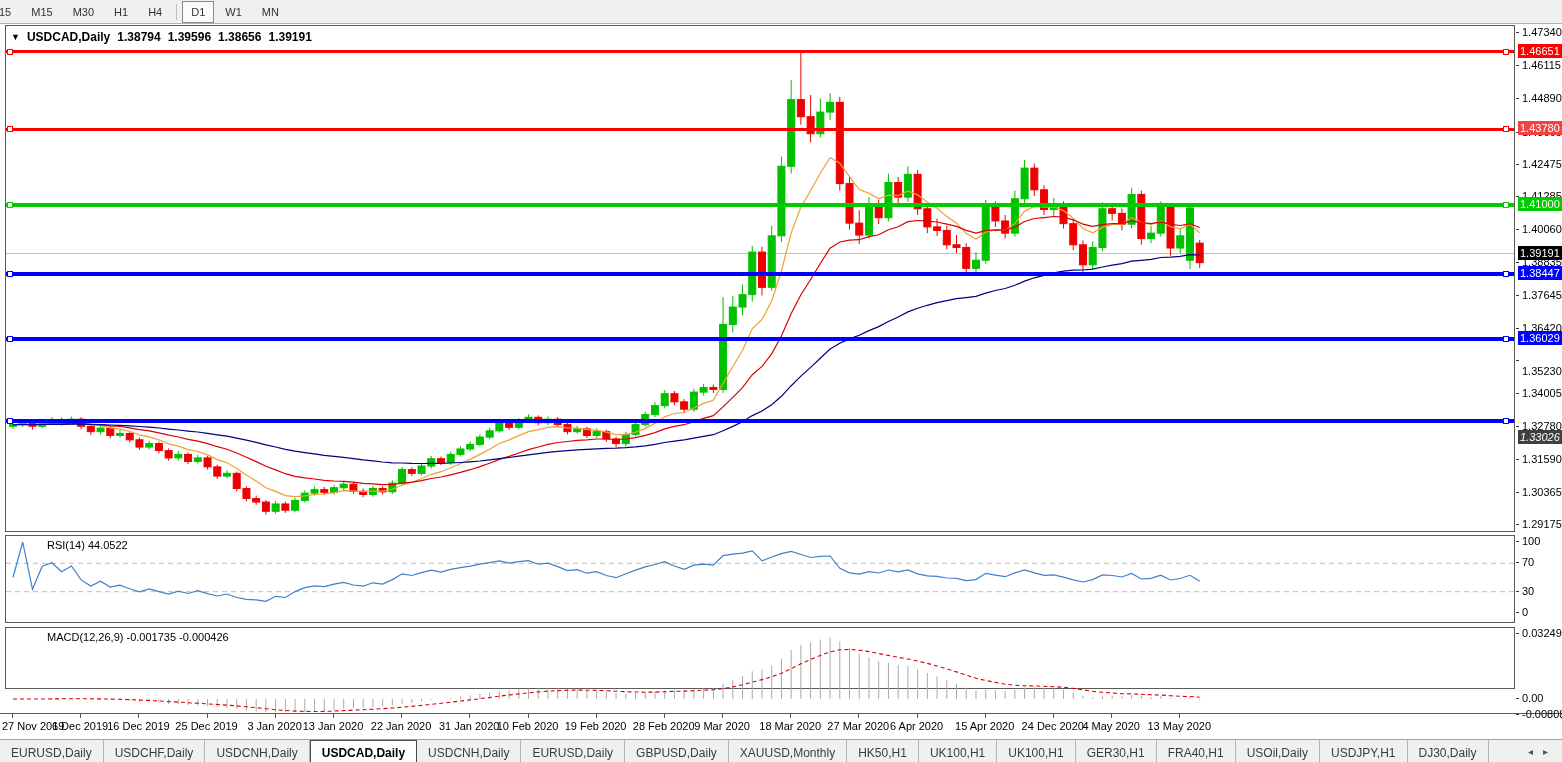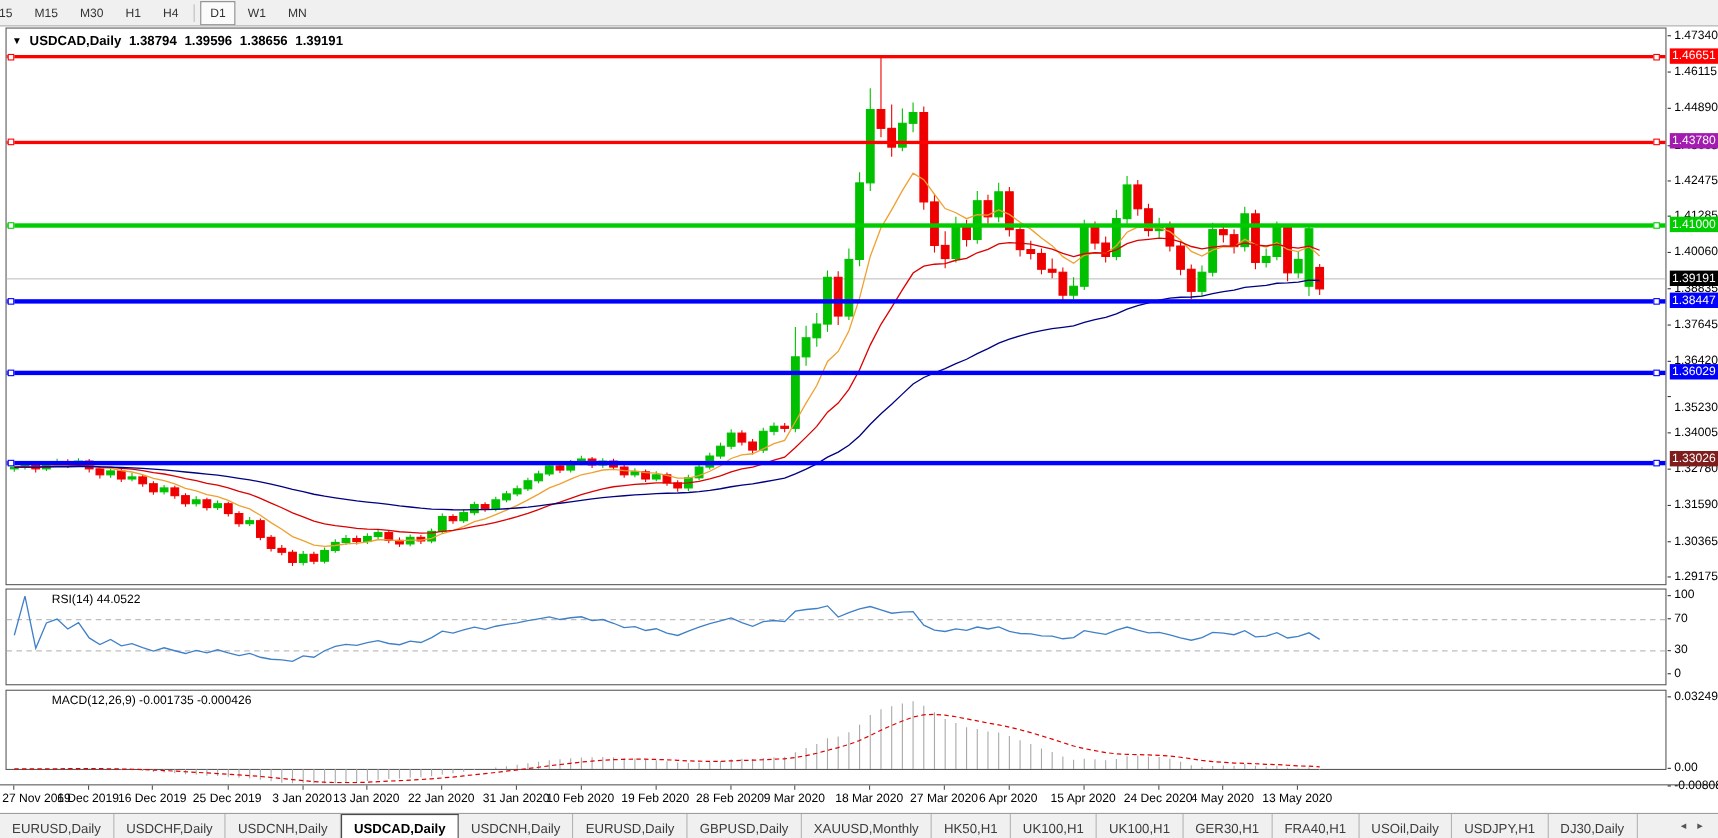--- a/index.html
+++ b/index.html
@@ -19,21 +19,21 @@
     display:flex;align-items:center;border:1px solid transparent;cursor:default;
     white-space:nowrap;
   }
   .tf-btn.first{margin-left:-10px;}
   .tf-btn.active{background:#fbfbfb;border:1px solid #8a8a8a;}
   .tf-sep{width:1px;height:16px;background:#bdbdbd;margin:0 4px;}
   
   .panel{position:absolute;background:#fff;border:1px solid #5a5a5a;box-sizing:border-box;}
   #main-panel{left:5px;top:25px;width:1510px;height:507px;}
   #rsi-panel{left:5px;top:535px;width:1510px;height:88px;}
-  #macd-panel{left:5px;top:627px;width:1510px;height:73px;}
+  #macd-panel{left:5px;top:627px;width:1510px;height:62px;}
   .panel svg{position:absolute;left:0;top:0;}
   .panel-label{
     position:absolute;left:6px;top:3px;font-size:11px;color:#000;z-index:6;white-space:nowrap;margin-left:35px;
   }
   #chart-title{
     position:absolute;left:11px;top:30px;z-index:7;font-size:12px;font-weight:bold;color:#000;
     display:flex;align-items:center;gap:7px;white-space:nowrap;
   }
   #chart-title .tri{font-size:9px;cursor:default;}
   #chart-title .num{font-weight:bold;}
@@ -556,26 +556,26 @@
     <div class="axis-label" style="top: 565.7px;">30</div>
     <div class="axis-tick" style="top: 587px;"></div>
     <div class="axis-label" style="top: 587px;">0</div>
     <div class="axis-tick" style="top: 608px;"></div>
     <div class="axis-label" style="top: 608.014px;">0.032493</div>
     <div class="axis-tick" style="top: 673px;"></div>
     <div class="axis-label" style="top: 673px;">0.00</div>
     <div class="axis-tick" style="top: 689px;"></div>
     <div class="axis-label" style="top: 689.172px;">-0.008086</div>
     <div class="badge" style="top: 25.6597px; background: rgb(255, 0, 0);">1.46651</div>
-    <div class="badge" style="top: 103.413px; background: #a21caf;">1.43780</div>
+    <div class="badge" style="top: 103.413px; background: #ef4444;">1.43780</div>
     <div class="badge" style="top: 178.702px; background: rgb(0, 204, 0);">1.41000</div>
     <div class="badge" style="top: 227.694px; background: rgb(0, 0, 0);">1.39191</div>
     <div class="badge" style="top: 247.843px; background: rgb(0, 0, 255);">1.38447</div>
     <div class="badge" style="top: 313.328px; background: rgb(0, 0, 255);">1.36029</div>
-    <div class="badge" style="top: 392px; background: #7f1d1d;">1.33026</div>
+    <div class="badge" style="top: 412px; background: #404040; font-style: italic;">1.33026</div>
   </div>
 
 <div id="time-axis">
     <div class="time-tick" style="left: 12px;"></div>
     <div class="time-label" style="left: 2px;">27 Nov 2019</div>
     <div class="time-tick" style="left: 80px;"></div>
     <div class="time-label" style="left: 80.089px; transform: translateX(-50%);">6 Dec 2019</div>
     <div class="time-tick" style="left: 138px;"></div>
     <div class="time-label" style="left: 138.451px; transform: translateX(-50%);">16 Dec 2019</div>
     <div class="time-tick" style="left: 207px;"></div>

